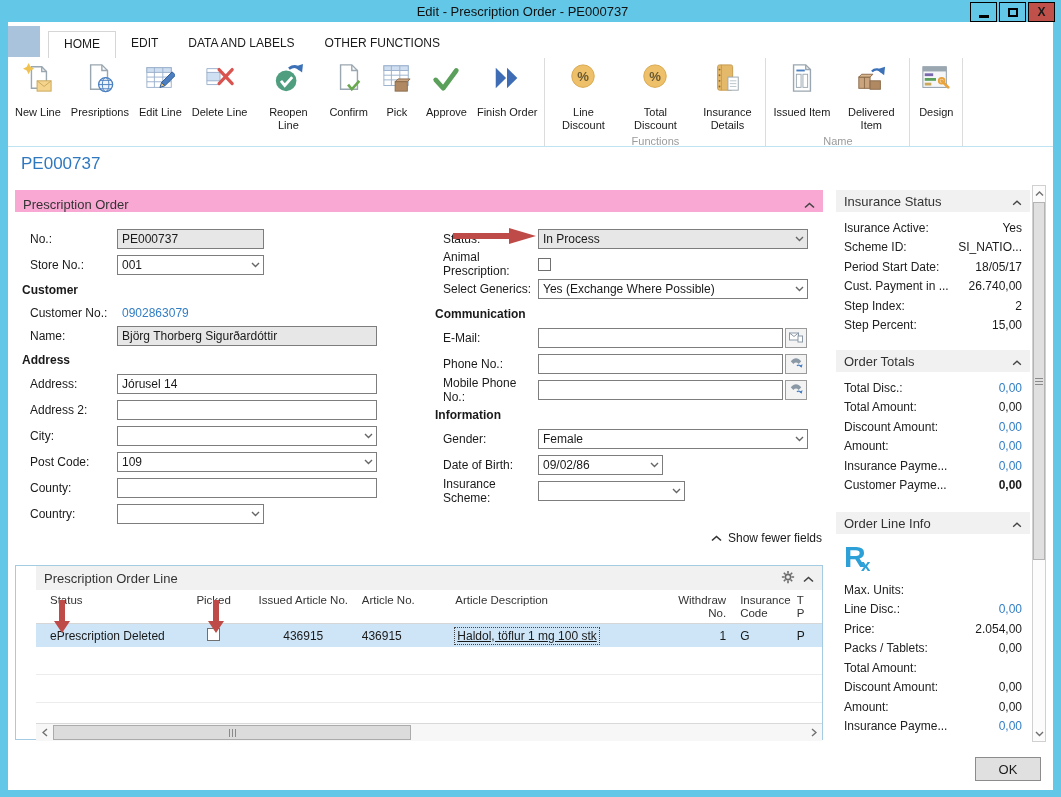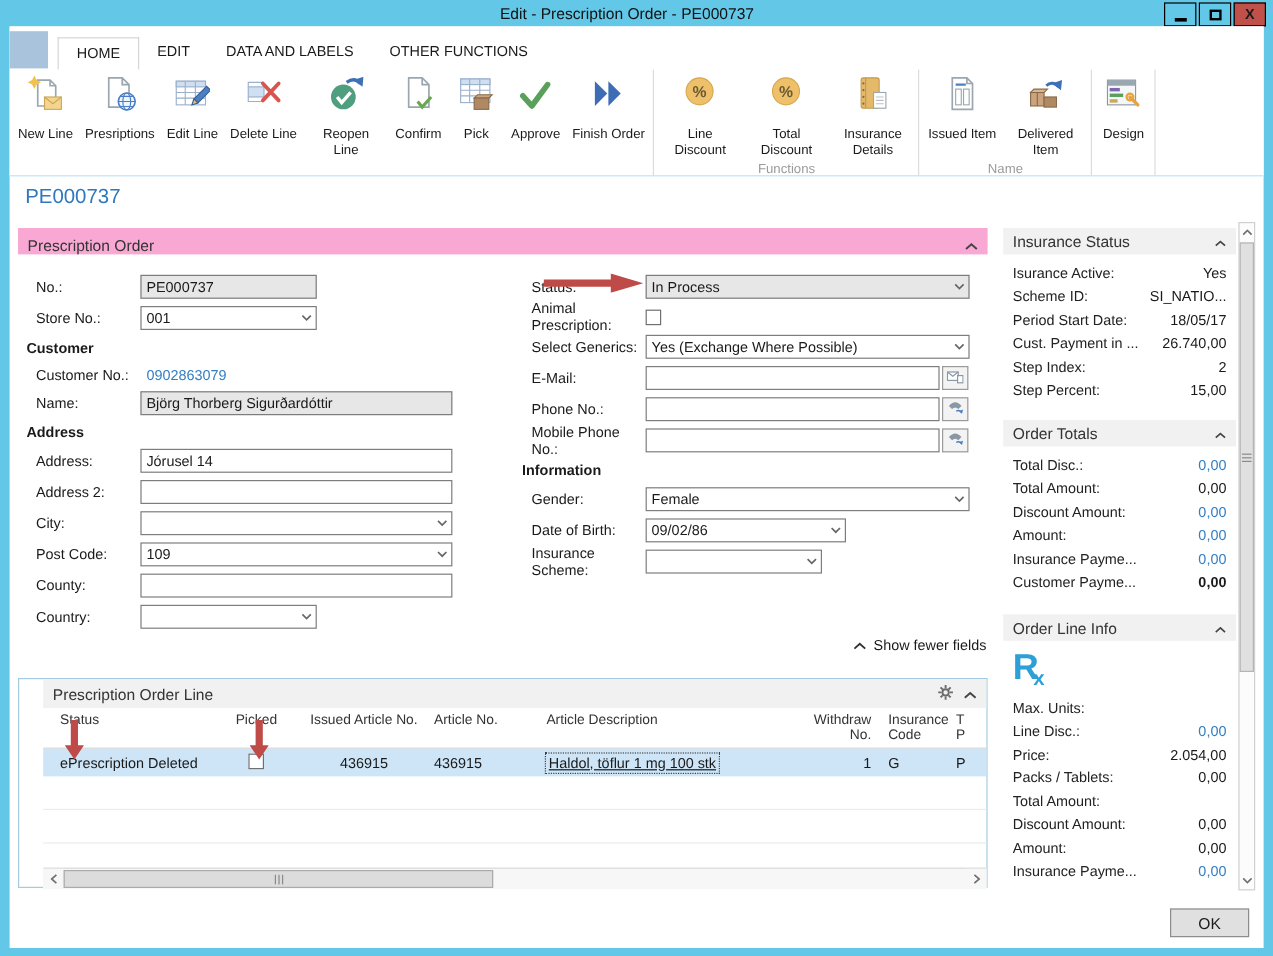--- a/index.html
+++ b/index.html
@@ -474,20 +474,23 @@
         <span class="flabel r">Select Generics:</span>
         <div class="ctrl sel" style="width:270px">
             <span class="val">Yes (Exchange Where Possible)</span>
             <span class="dd">
               <svg width="9" height="6" viewBox="0 0 9 6">
                 <polyline points="1,1 4.5,4.5 8,1" fill="none" stroke="#666" stroke-width="1.4"></polyline>
               </svg>
             </span>
           </div>
       </div>
+      <div class="grow">
+          <span class="glabel">Communication</span>
+        </div>
       <div class="frow">
         <span class="flabel r">E-Mail:</span>
         <div class="ctrl" style="width:245px">
             <span class="val"></span>
           </div>
         <span class="asst-btn">
             <span><svg width="14" height="14" viewBox="0 0 14 14">
                 <rect x="0.5" y="3" width="9" height="7" fill="#fff" stroke="#8a98a5"></rect>
                 <path d="M0.5 3l4.5 3.5L9.5 3" fill="none" stroke="#8a98a5"></path>
                 <rect x="9" y="6" width="4.5" height="6" fill="#fff" stroke="#8a98a5"></rect>
@@ -529,21 +532,21 @@
             <span class="val">Female</span>
             <span class="dd">
               <svg width="9" height="6" viewBox="0 0 9 6">
                 <polyline points="1,1 4.5,4.5 8,1" fill="none" stroke="#666" stroke-width="1.4"></polyline>
               </svg>
             </span>
           </div>
       </div>
       <div class="frow">
         <span class="flabel r">Date of Birth:</span>
-        <div class="ctrl sel" style="width:167px">
+        <div class="ctrl sel" style="width:125px">
             <span class="val">09/02/86</span>
             <span class="dd">
               <svg width="9" height="6" viewBox="0 0 9 6">
                 <polyline points="1,1 4.5,4.5 8,1" fill="none" stroke="#666" stroke-width="1.4"></polyline>
               </svg>
             </span>
           </div>
       </div>
       <div class="frow">
         <span class="flabel r">Insurance Scheme:</span>

